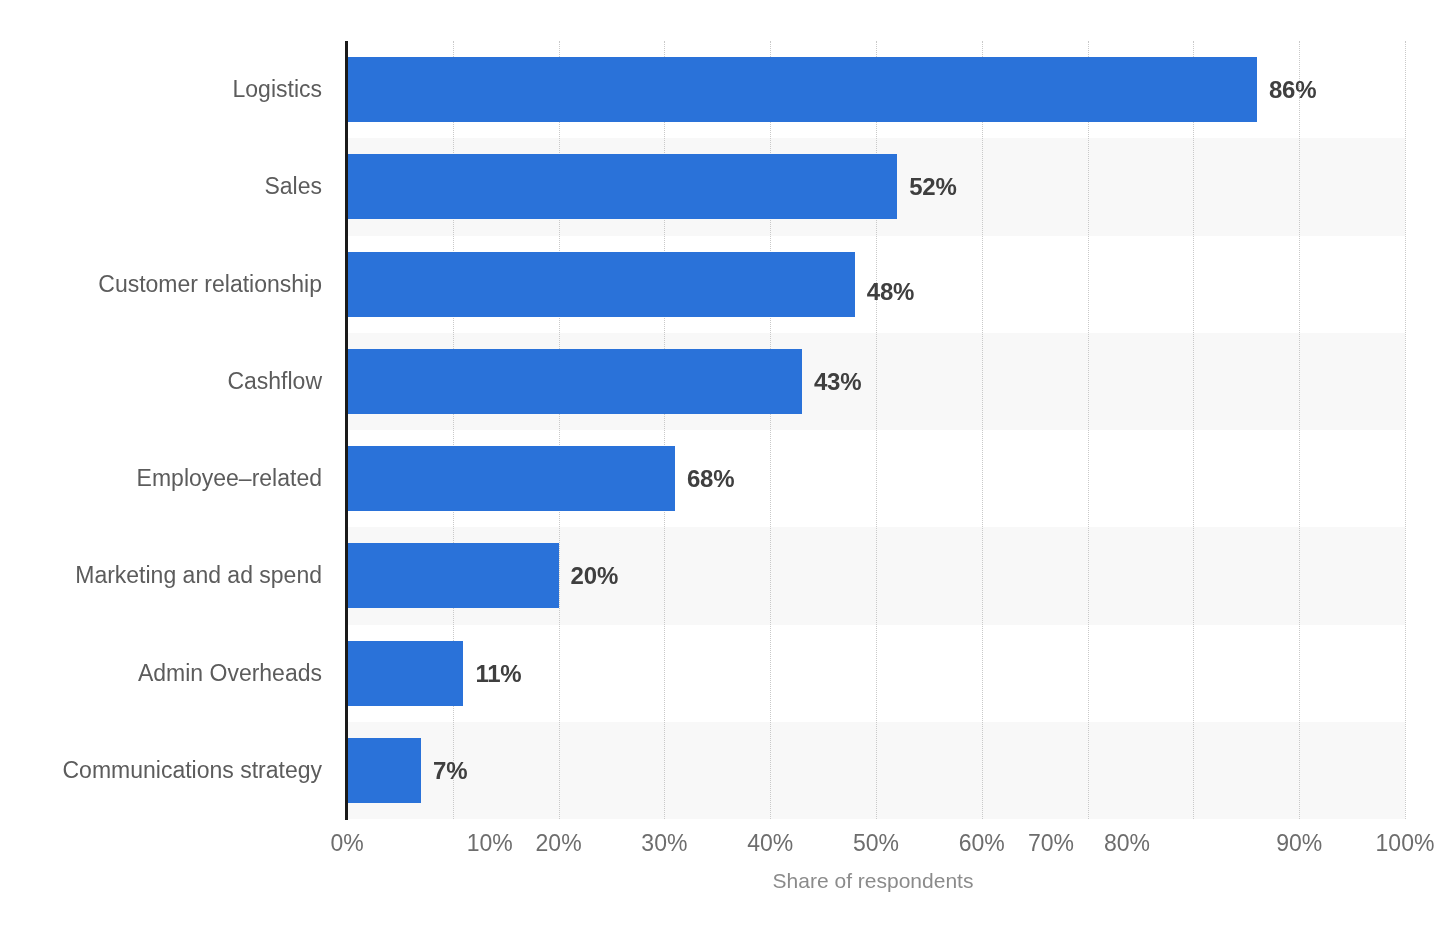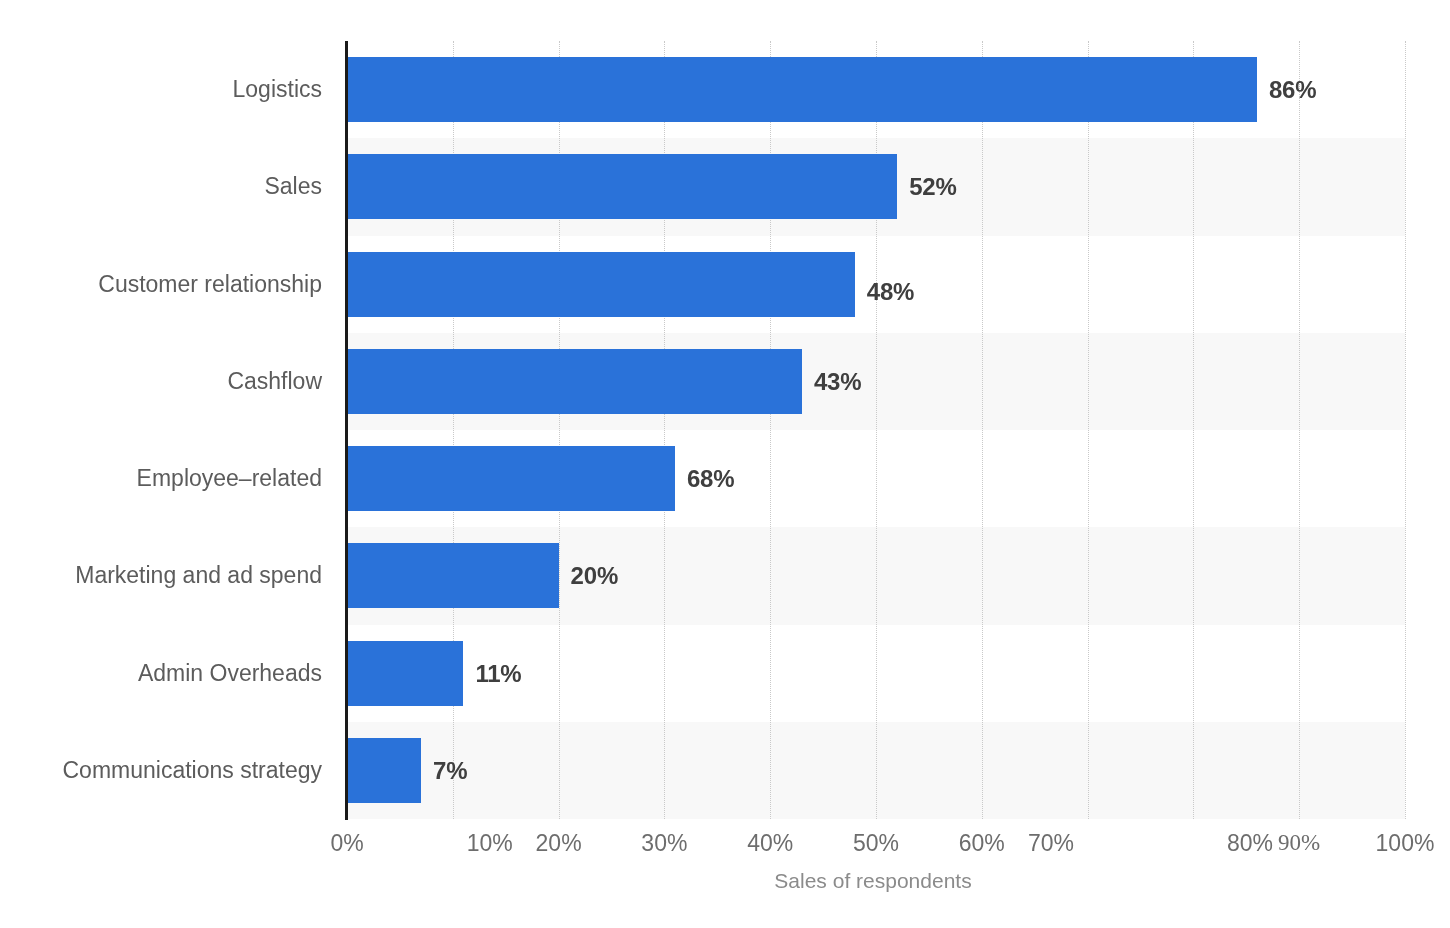--- a/index.html
+++ b/index.html
@@ -181,20 +181,20 @@
 
   <div id="tick-labels">
       <div class="tick-label" style="left: 287px;">0%</div>
       <div class="tick-label" style="left: 392.8px; text-align: right;">10%</div>
       <div class="tick-label" style="left: 498.6px;">20%</div>
       <div class="tick-label" style="left: 604.4px;">30%</div>
       <div class="tick-label" style="left: 710.2px;">40%</div>
       <div class="tick-label" style="left: 816px;">50%</div>
       <div class="tick-label" style="left: 921.8px;">60%</div>
       <div class="tick-label" style="left: 991px;">70%</div>
-      <div class="tick-label" style="left: 1153px; text-align: right;">80%</div>
-      <div class="tick-label" style="left: 1239.2px; font-family: Liberation Serif, serif;">90%</div>
+      <div class="tick-label" style="left: 1067px;">80%</div>
+      <div class="tick-label" style="left: 1239.2px;">90%</div>
       <div class="tick-label" style="left: 1345px;">100%</div>
     </div>
 
-  <div id="xaxis-title"><span id="xaxis-title-inner">Sales of respondents</span></div>
+  <div id="xaxis-title"><span id="xaxis-title-inner">Share of respondents</span></div>
 
 </div>
 
 </body></html>

